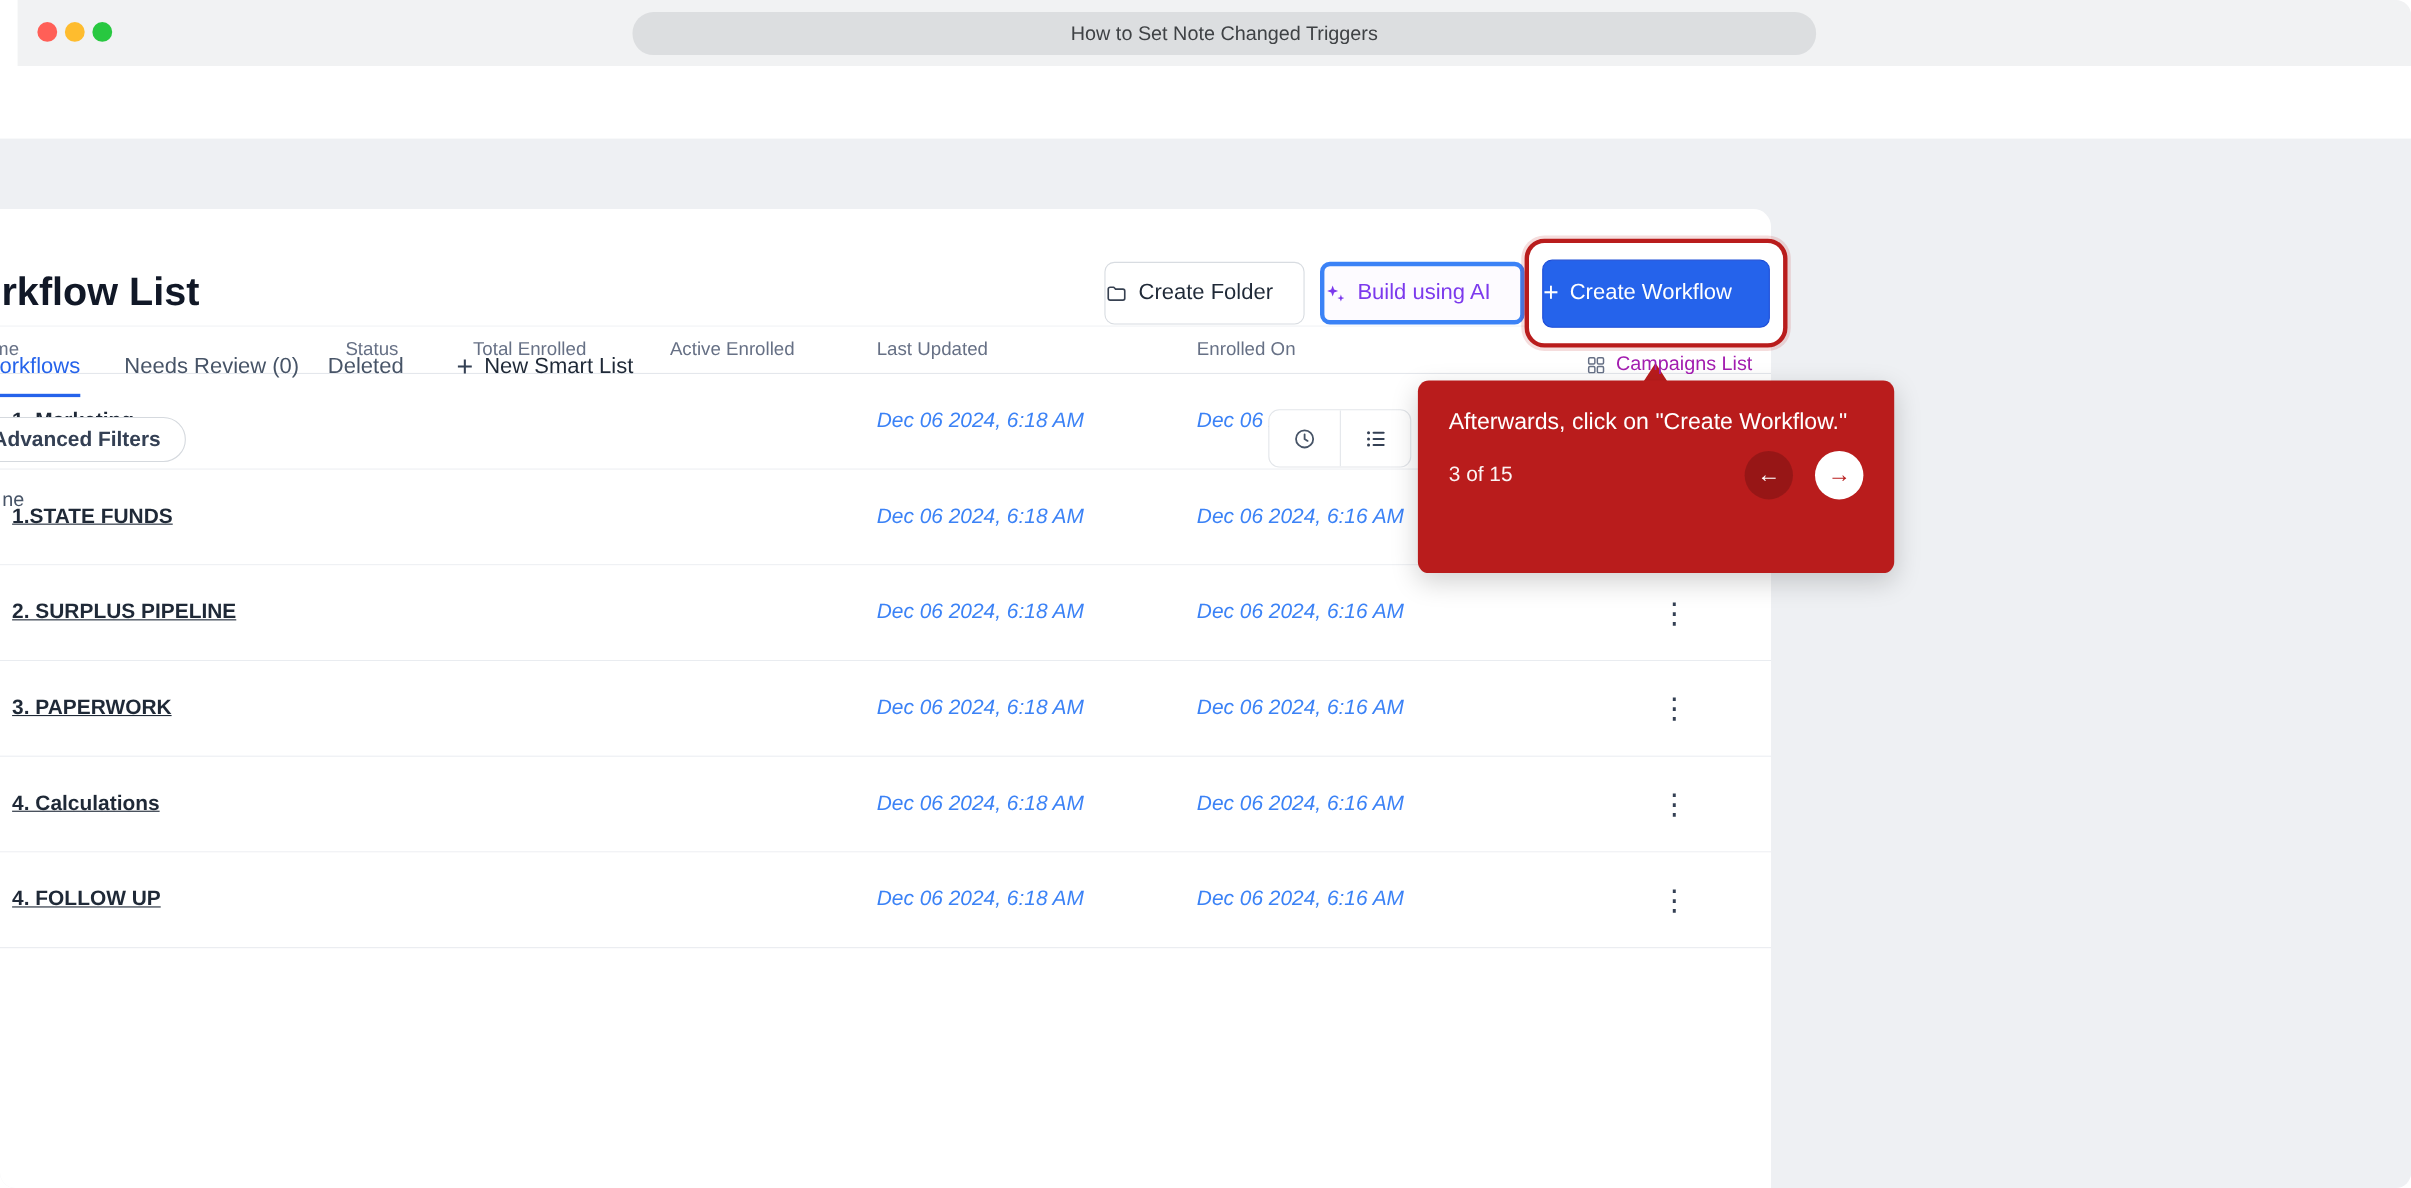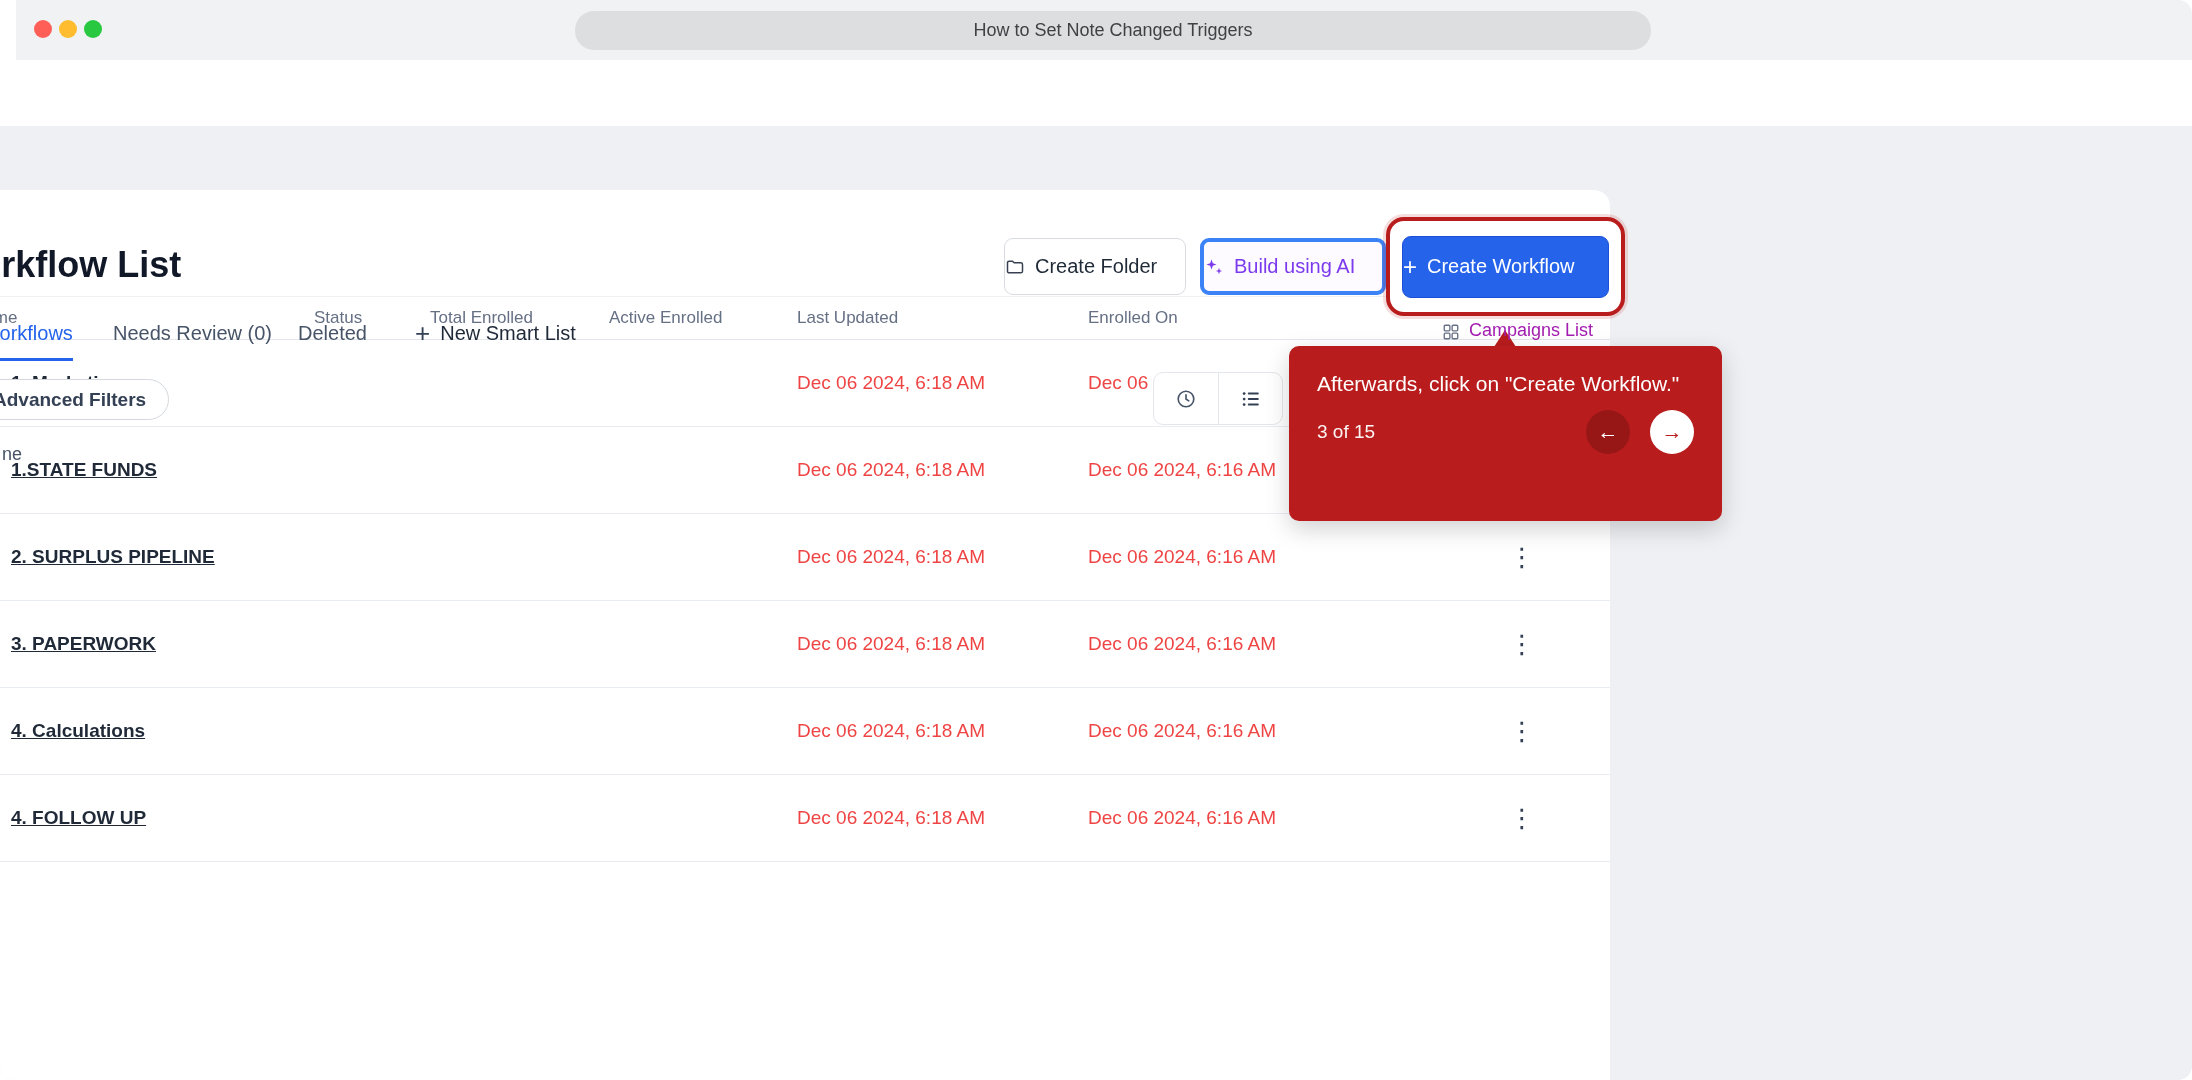--- a/index.html
+++ b/index.html
@@ -53,21 +53,21 @@
   .seg-cell { width:65px; display:flex; align-items:center; justify-content:center; cursor:pointer; }
   .seg-cell + .seg-cell { border-left:1px solid #e3e6ea; }
 
   
   .table { position:absolute; left:0; top:296px; width:1610px; border-top:1px solid #eef0f2; }
   .thead, .trow { display:grid; grid-template-columns:303px 116px 179px 188px 291px 346px 176px; padding-left:11px; align-items:center; background:#fff; }
   .thead { height:43px; border-bottom:1px solid #e4e7ec; font-size:17px; color:#667085; font-weight:500; }
   .th-name-label { display:inline-block; margin-left:-39px; }
   .trow { height:87px; border-bottom:1px solid #e9ecf0; }
   .cell-name { font-size:19px; font-weight:600; color:#1f2937;text-decoration:underline; }
-  .cell-date { font-size:19px; color:#ef4444; }
+  .cell-date { font-size:19px; color:#3b82f6;font-style:italic; }
   .cell-actions { display:flex; justify-content:center; }
   .kebab { font-size:26px; color:#344054; cursor:pointer; line-height:1; padding:4px 10px; }
 
   
   .campaigns-link { position:absolute; left:1442px; top:320px; display:flex; align-items:flex-end; gap:9px; font-size:18px; color:#a21caf; z-index:25; cursor:pointer; white-space:nowrap; }
 
   
   .tooltip { position:absolute; left:1289px; top:346px; width:433px; height:175px; background:#b91c1c; border-radius:10px; padding:24px 28px 20px 28px; z-index:20;
              box-shadow:0 8px 24px rgba(0,0,0,0.18); }
   .tooltip-notch { position:absolute; left:1494px; top:330px; width:0; height:0; border-left:11px solid transparent; border-right:11px solid transparent; border-bottom:17px solid #b91c1c; z-index:20; }

